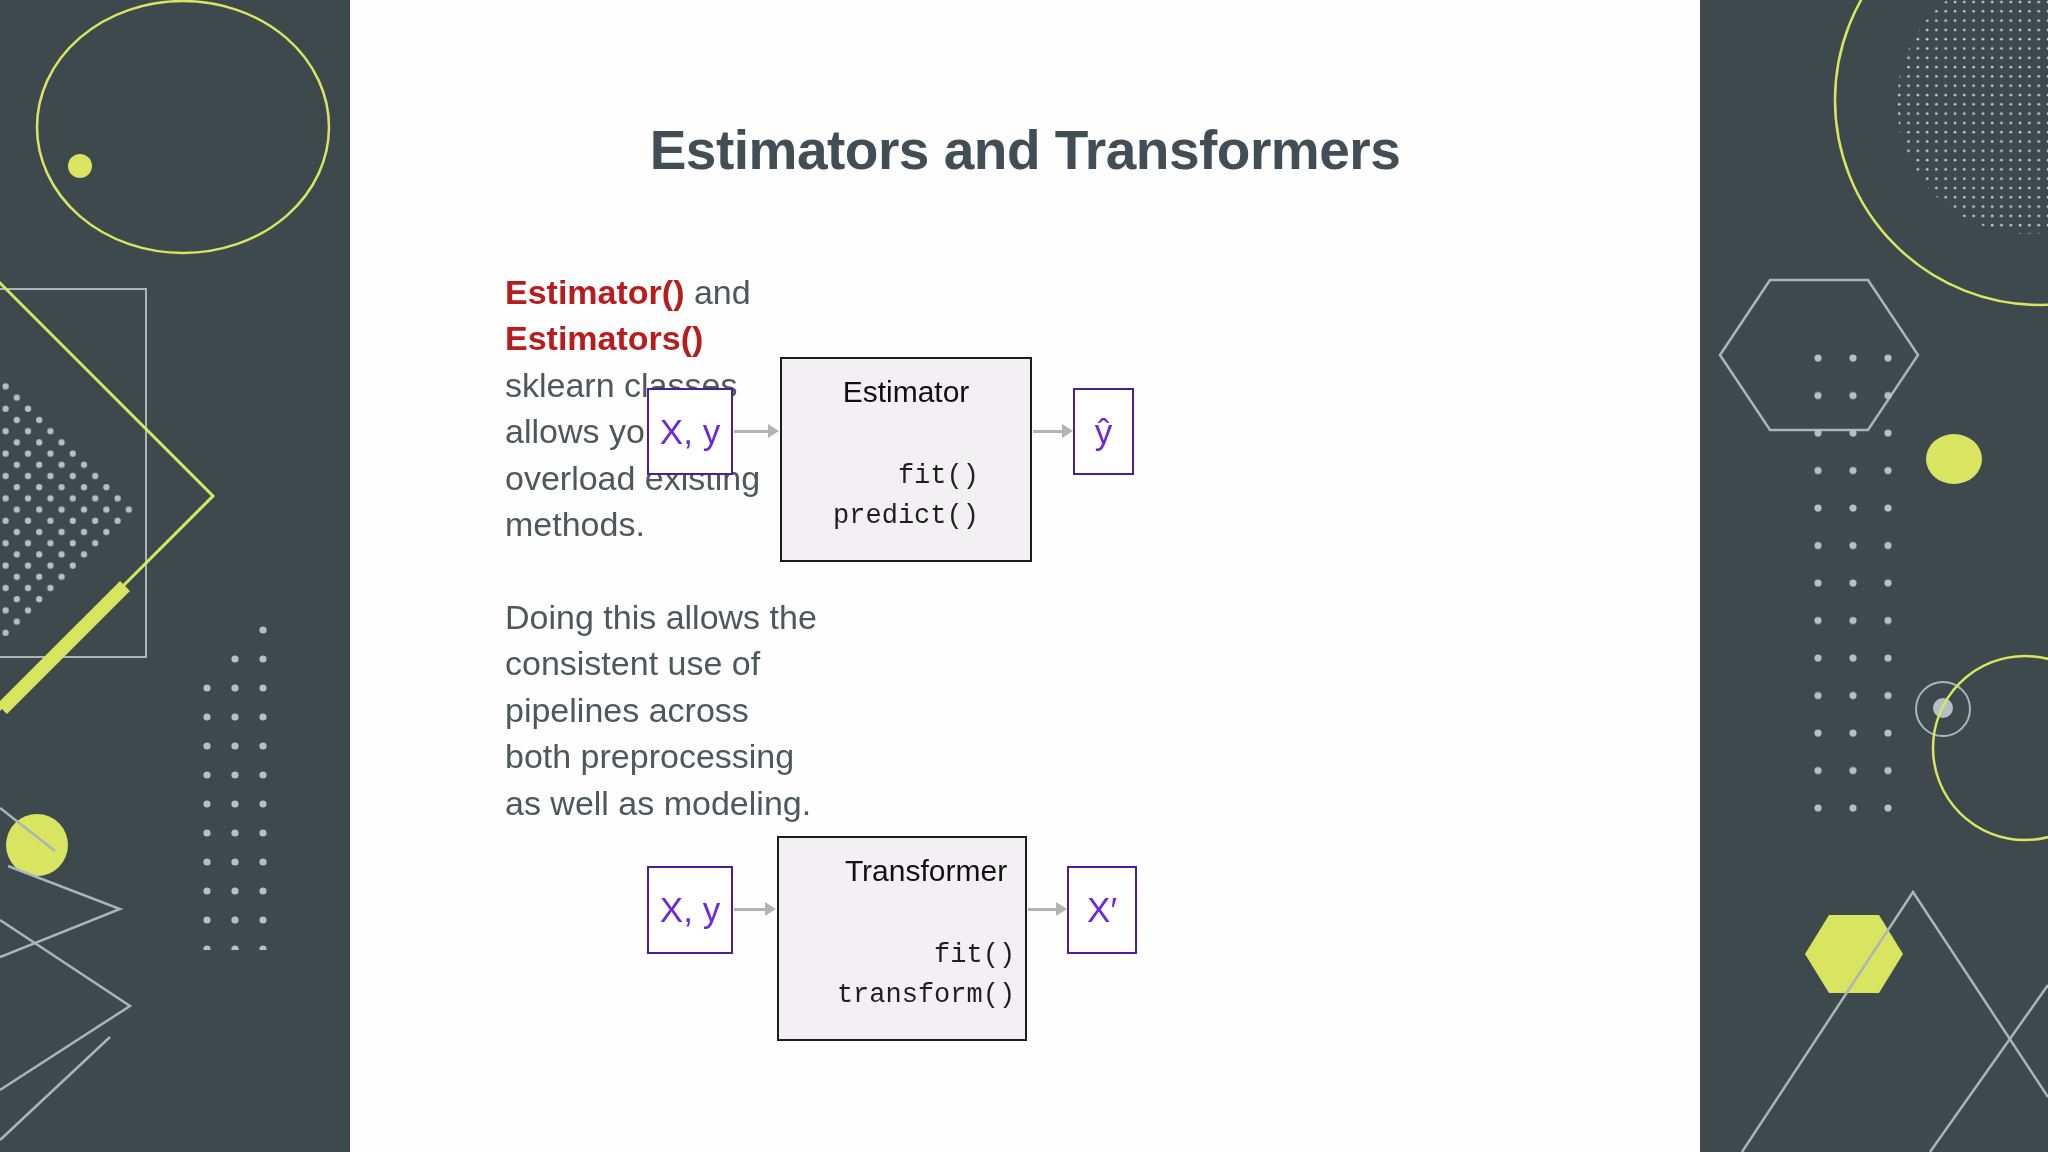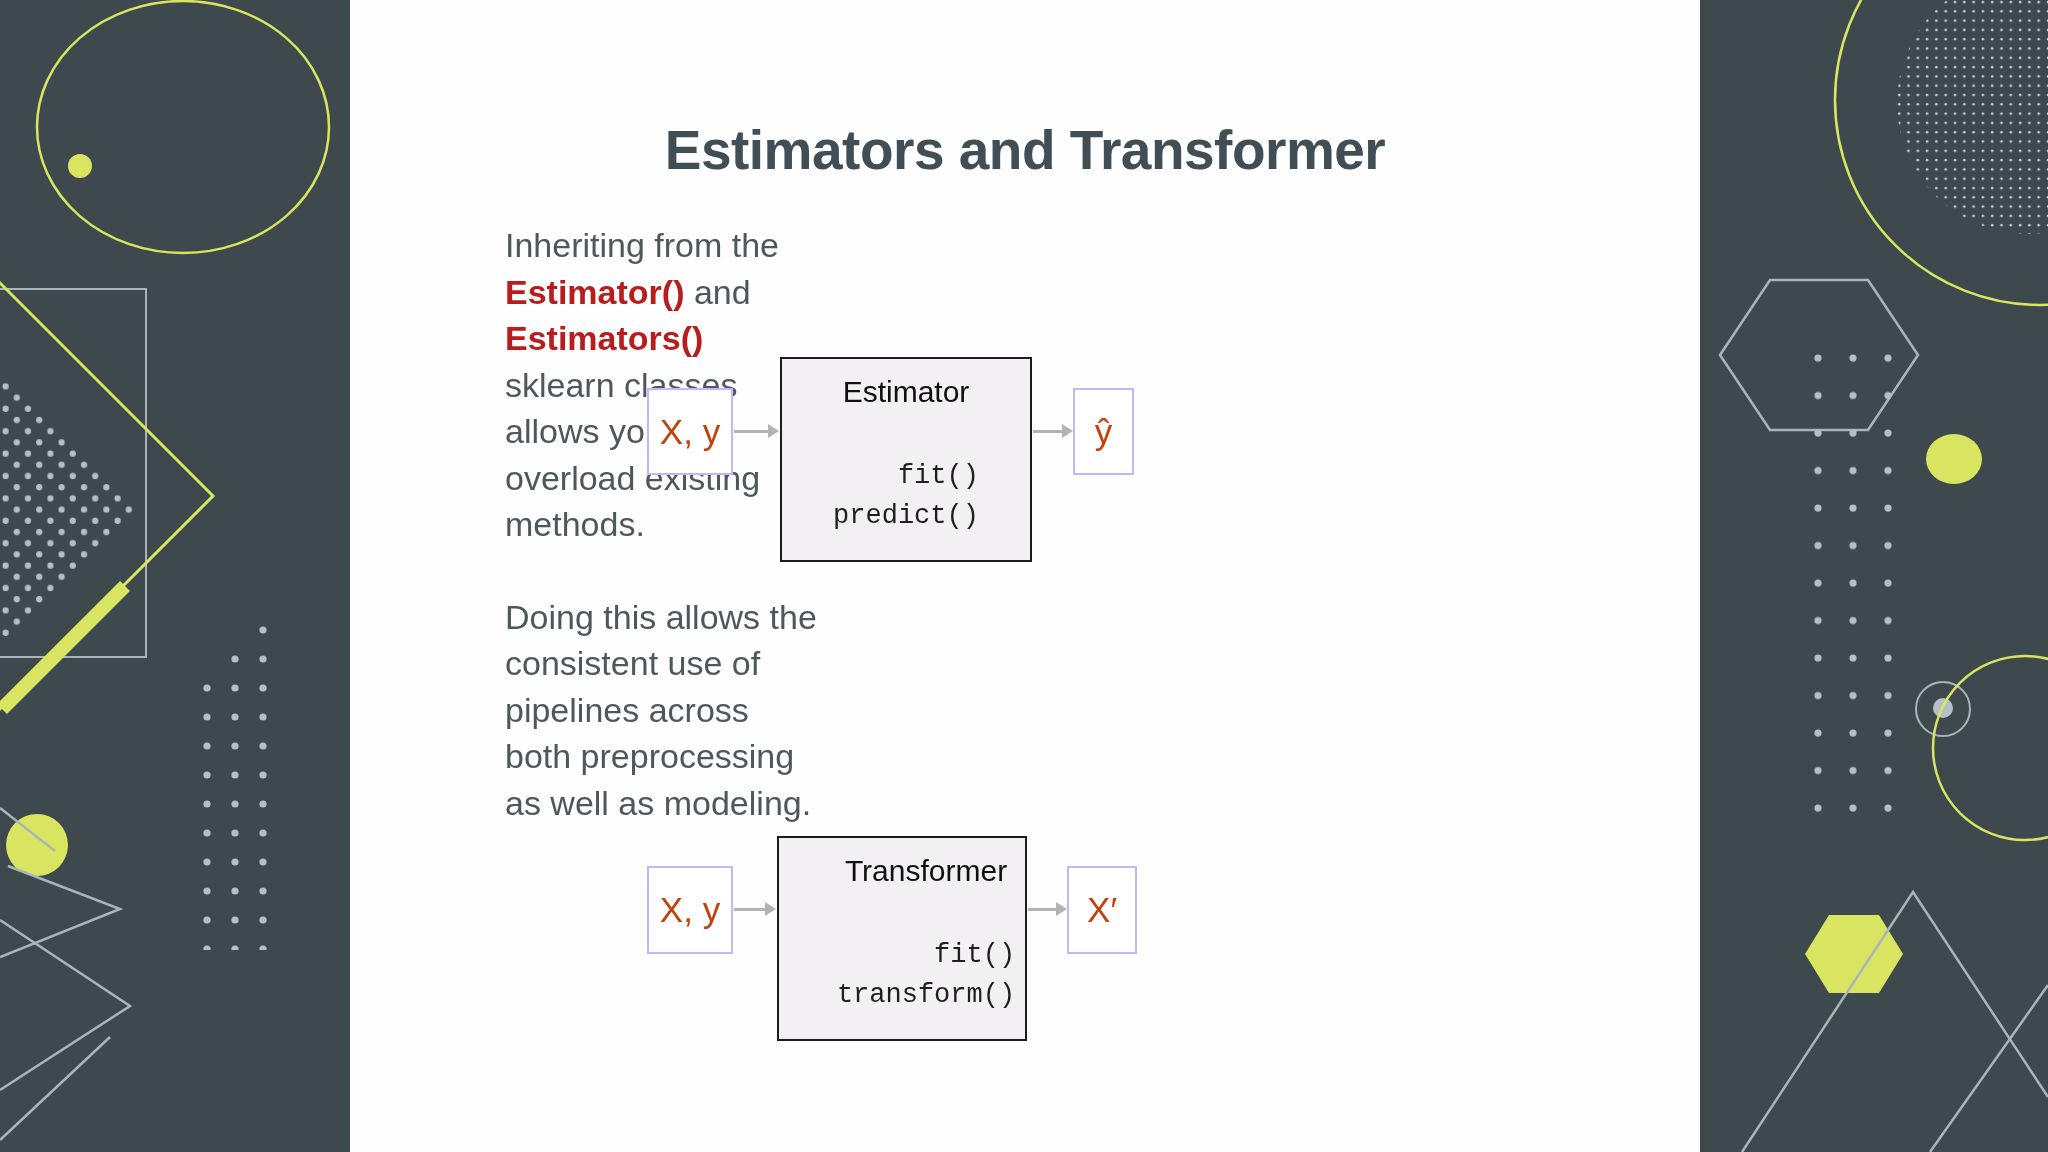--- a/index.html
+++ b/index.html
@@ -29,23 +29,23 @@
 
   .slide-title{position:absolute;left:0;top:118px;width:1350px;text-align:center;
     font-size:55px;font-weight:700;letter-spacing:-0.5px;color:var(--title-text);}
 
   .body-copy{position:absolute;left:155px;top:222px;width:430px;
     font-size:34px;line-height:46.5px;color:var(--body-text);font-weight:400;}
   .body-copy .para{margin-bottom:46px;}
   .pre{white-space:pre-line;}
   .body-copy strong{font-weight:700;color:#b91c1c;}
 
-  .io-box{position:absolute;background:#fff;border:2px solid #c4b5fd;
+  .io-box{position:absolute;background:#fff;border:2px solid #4c1d95;
     display:flex;align-items:center;justify-content:center;
-    font-size:35px;color:#c2410c;}
+    font-size:35px;color:#6d28d9;}
   .proc-box{position:absolute;background:var(--box-fill);border:2.5px solid var(--box-border);
     display:flex;flex-direction:column;align-items:center;margin-top:28px;}
   .proc-title{margin-top:16px;font-size:30px;color:#101010;}
   .proc-methods{margin-top:auto;margin-bottom:24px;text-align:right;white-space:pre-line;
     font-family:"Liberation Mono","DejaVu Sans Mono",monospace;font-size:27px;line-height:40px;color:#1f1f1f;}
 
   .arrow{position:absolute;display:flex;align-items:center;height:14px;}
   .arrow .shaft{flex:1;height:3px;background:var(--arrow-gray);}
   .arrow .head{width:0;height:0;border-left:11px solid var(--arrow-gray);
     border-top:7px solid transparent;border-bottom:7px solid transparent;}
@@ -86,24 +86,24 @@
       <g fill="none" stroke="var(--line-gray)" stroke-width="2.5">
         <polyline points="0,808 55,851"></polyline>
         <polyline points="8,866 120,909 0,957"></polyline>
         <polyline points="0,920 130,1006 0,1090"></polyline>
         <line x1="110" y1="1037" x2="0" y2="1140"></line>
       </g>
     </svg>
   </div>
 
   <div class="slide">
-    <h1 class="slide-title">Estimators and Transformer</h1>
+    <h1 class="slide-title">Estimators and Transformers</h1>
 
     <div class="body-copy">
-      <p class="para"><span>Inheriting from the</span><br>
+      <p class="para"><br>
         <strong>Estimator()</strong><span> and</span><br>
         <strong>Estimators()</strong><br>
         <span class="pre">sklearn classes
 allows you to
 overload existing
 methods.</span></p>
       <p class="para pre">Doing this allows the
 consistent use of
 pipelines across
 both preprocessing

